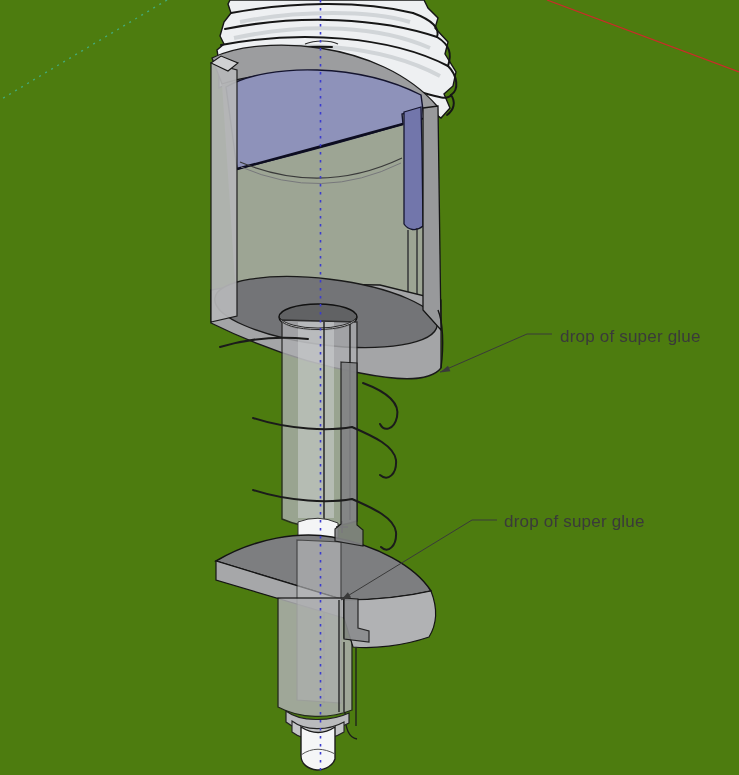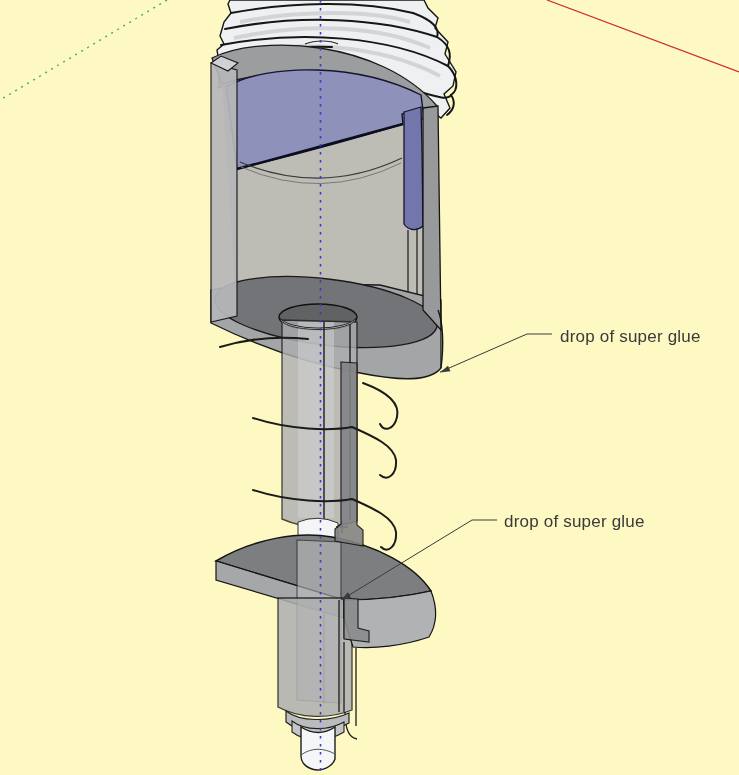--- a/index.html
+++ b/index.html
@@ -1,16 +1,16 @@
 <!DOCTYPE html>
 <html><head>
 <meta charset="utf-8">
 <style>
   html,body{margin:0;padding:0;background:#fff;}
-  #stage{position:relative;width:739px;height:775px;background:#fef9c3;overflow:hidden;
+  #stage{position:relative;width:739px;height:775px;background:#4d7c0f;overflow:hidden;
          font-family:"Liberation Sans", sans-serif;}
   svg{display:block;}
   text.callout{font-family:"Liberation Sans", sans-serif;font-size:17px;letter-spacing:0.2px;}
 </style>
 </head>
 <body>
 
 <div id="stage">
 <svg width="739" height="775" viewBox="0 0 739 775">
 

